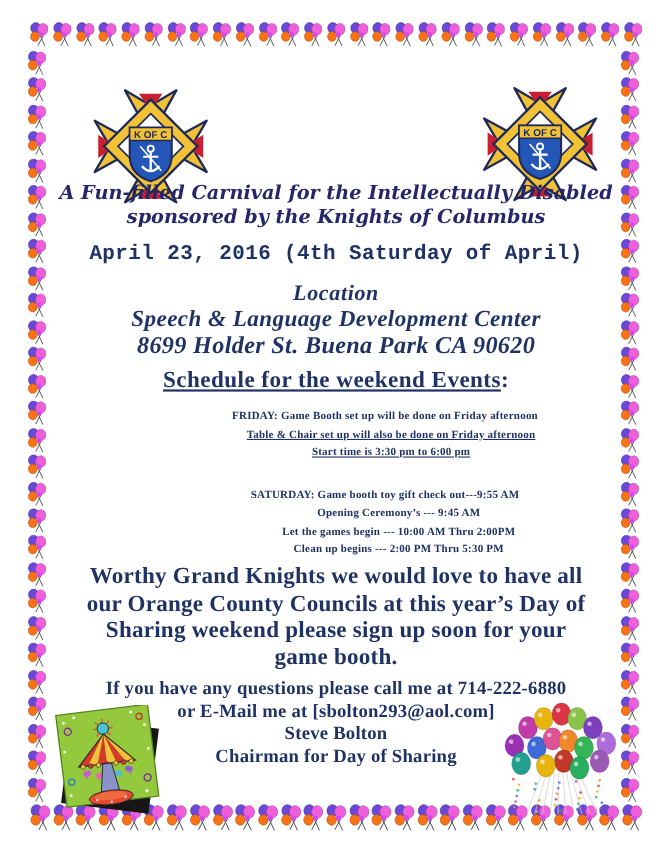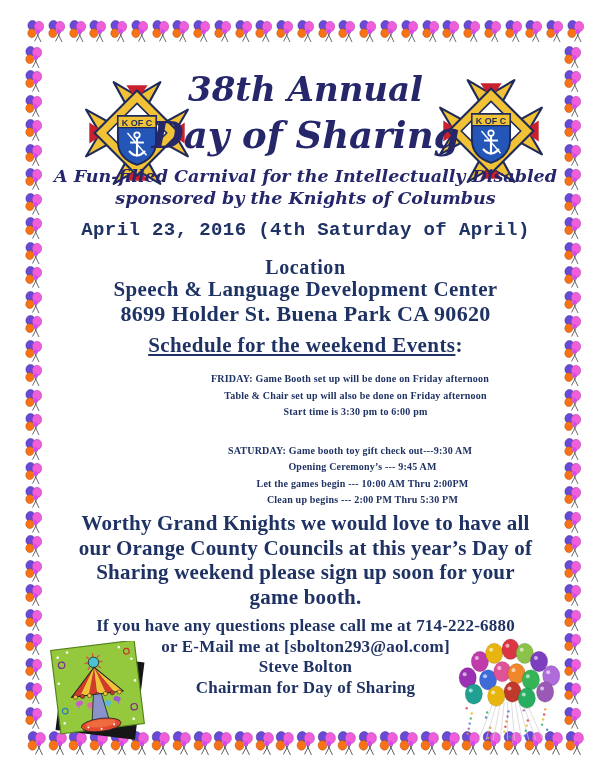--- a/index.html
+++ b/index.html
@@ -22,28 +22,28 @@
   #emblem-right{left:438px;top:78px;}
   .emblem svg{width:100%;height:100%;}
 
   
   .tb{position:absolute;left:45px;width:521px;text-align:center;color:#1F3264;}
   .title{top:68px;color:#26266B;font-family:"DejaVu Serif",serif;font-style:italic;line-height:1.28;}
   .title .l1{font-size:34px;}
   .title .l2{font-size:37px;}
   .subtitle{top:166px;color:#26266B;font-family:"DejaVu Serif",serif;font-style:italic;font-size:17.5px;line-height:1.25;}
   .dateline{top:219px;font-size:19px;letter-spacing:0.4px;font-family:Liberation Mono, monospace;}
-  .loc{top:256px;line-height:1.12;}
+  .loc{top:256px;line-height:1.12;font-style:italic;}
   .loc .h{font-size:20px;letter-spacing:0.6px;}
   .loc .v{font-size:21px;letter-spacing:0.4px;}
   .loc .a{font-size:22px;letter-spacing:0.3px;}
   .schedhead{top:333px;font-size:21px;letter-spacing:0.4px;}
   .schedhead .u{text-decoration:underline;}
   .sched{top:371px;left:130px;width:440px;text-align:center;font-size:10px;line-height:16.5px;letter-spacing:0.2px;}
-  .sched .cont-f{margin-left:11px;}
+  .sched .cont-f{margin-left:11px;text-decoration:underline;}
   .sched .cont-s{margin-left:25px;}
   .sched .gap{height:22px;}
   .message{top:511px;font-size:21px;line-height:24.5px;letter-spacing:0.2px;}
   .contact{top:616px;font-size:17px;line-height:20.6px;letter-spacing:0.2px;}
 
   
   .clipart{position:absolute;}
   #carousel{left:46px;top:641px;width:104px;height:100px;}
   #bouquet{left:452px;top:635px;width:118px;height:110px;}
   .clipart svg{width:100%;height:100%;}
@@ -1019,24 +1019,20 @@
         <line x1="41" y1="50" x2="59" y2="71" stroke="#fff" stroke-width="1.3"></line>
         <circle cx="50" cy="52" r="2.6" fill="none" stroke="#fff" stroke-width="1.6"></circle>
         <line x1="50" y1="54.5" x2="50" y2="72" stroke="#fff" stroke-width="2"></line>
         <line x1="43.5" y1="59" x2="56.5" y2="59" stroke="#fff" stroke-width="1.8"></line>
         <path d="M42.5,67 Q50,75.5 57.5,67" fill="none" stroke="#fff" stroke-width="2"></path>
       </g>
     </g>
       </svg>
   </div>
 
-  <div class="tb title">
-    <div class="l1">38th Annual</div>
-    <div class="l2">Day of Sharing</div>
-  </div>
 
   <div class="tb subtitle">
     <div>A Fun-filled Carnival for the Intellectually Disabled</div>
     <div>sponsored by the Knights of Columbus</div>
   </div>
 
   <div class="tb dateline">April 23, 2016 (4th Saturday of April)</div>
 
   <div class="tb loc">
     <div class="h">Location</div>
@@ -1044,21 +1040,21 @@
     <div class="a">8699 Holder St. Buena Park CA 90620</div>
   </div>
 
   <div class="tb schedhead"><span class="u">Schedule for the weekend Events</span><span>:</span></div>
 
   <div class="tb sched">
     <div>FRIDAY: Game Booth set up will be done on Friday afternoon</div>
     <div class="cont-f">Table &amp; Chair set up will also be done on Friday afternoon</div>
     <div class="cont-f">Start time is 3:30 pm to 6:00 pm</div>
     <div class="gap"></div>
-    <div>SATURDAY: Game booth toy gift check out---9:30 AM</div>
+    <div>SATURDAY: Game booth toy gift check out---9:55 AM</div>
     <div class="cont-s">Opening Ceremony’s --- 9:45 AM</div>
     <div class="cont-s">Let the games begin --- 10:00 AM Thru 2:00PM</div>
     <div class="cont-s">Clean up begins --- 2:00 PM Thru 5:30 PM</div>
   </div>
 
   <div class="tb message">
     <div>Worthy Grand Knights we would love to have all</div>
     <div>our Orange County Councils at this year’s Day of</div>
     <div>Sharing weekend please sign up soon for your</div>
     <div>game booth.</div>

